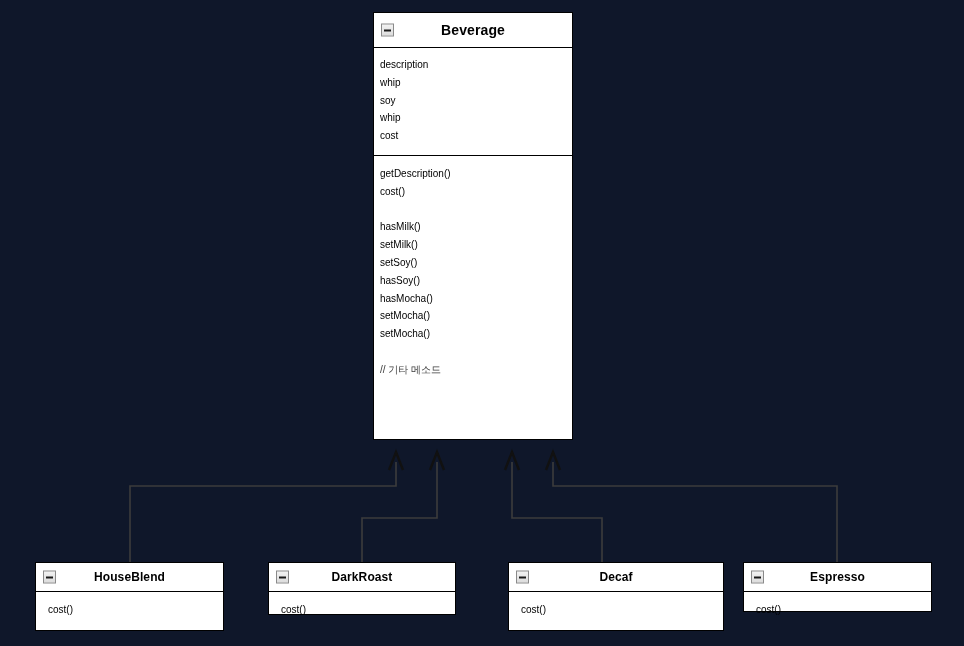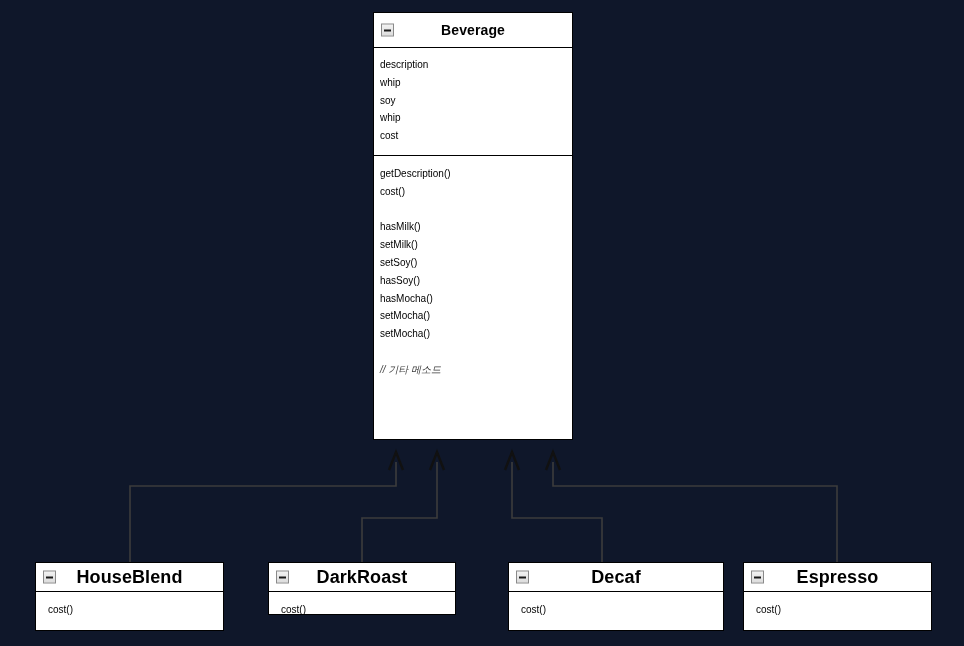--- a/index.html
+++ b/index.html
@@ -38,21 +38,21 @@
   .uml-class.subclass .uml-header {
     height: 29px;
   }
   .class-name {
     font-size: 14px;
     font-weight: bold;
     color: #000000;
     letter-spacing: 0.1px;
   }
   .uml-class.subclass .class-name {
-    font-size: 18px;
+    font-size: 12px;
   }
 
   
   .collapse-icon {
     position: absolute;
     left: 7px;
     top: 50%;
     transform: translateY(-50%);
     width: 13px;
     height: 13px;
@@ -83,21 +83,20 @@
     font-size: 10px;
     line-height: 17.8px;
     color: #000000;
     white-space: pre;
   }
   .member.spacer {
     height: 17.8px;
   }
   .member.comment {
     color: #3a3a3a;
-    font-style: italic;
   }
 
   
   #connectors {
     position: absolute;
     left: 0;
     top: 0;
     width: 964px;
     height: 646px;
     pointer-events: none;
@@ -186,21 +185,21 @@
   <div class="uml-class subclass" style="left:508px; top:562px; width:216px; height:69px;">
     <div class="uml-header">
       <span class="collapse-icon"></span>
       <span class="class-name">Decaf</span>
     </div>
     <div class="uml-compartment" style="padding-left:12px; padding-top:9px;">
       <div class="member">cost()</div>
     </div>
   </div>
 
-  <div class="uml-class subclass" style="left:743px; top:562px; width:189px; height:69px;">
+  <div class="uml-class subclass" style="left:743px; top:562px; width:189px; height:50px;">
     <div class="uml-header">
       <span class="collapse-icon"></span>
       <span class="class-name">Espresso</span>
     </div>
     <div class="uml-compartment" style="padding-left:12px; padding-top:9px;">
       <div class="member">cost()</div>
     </div>
   </div>
 
 </div>

